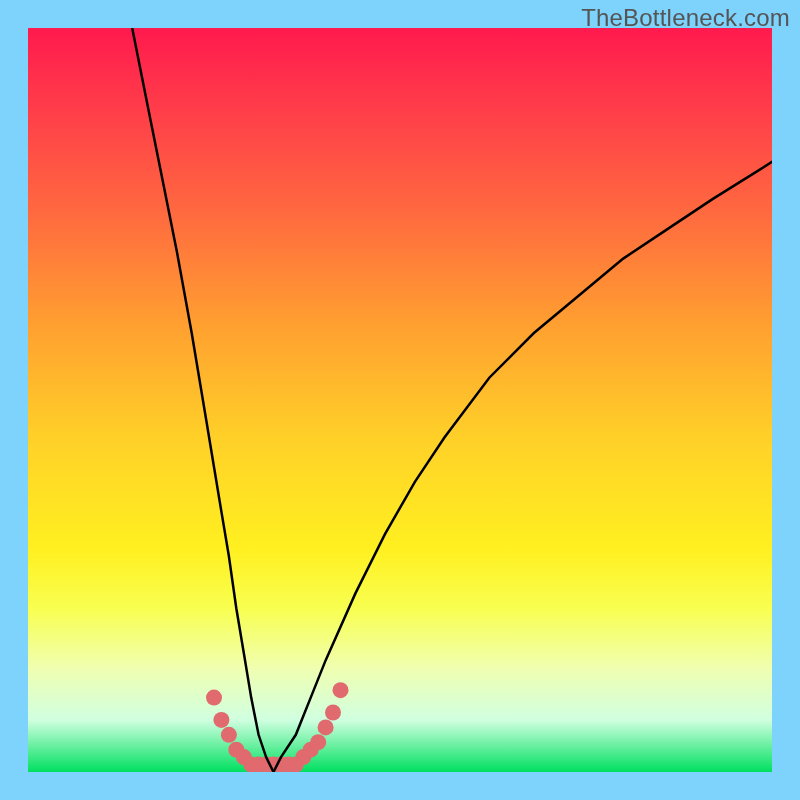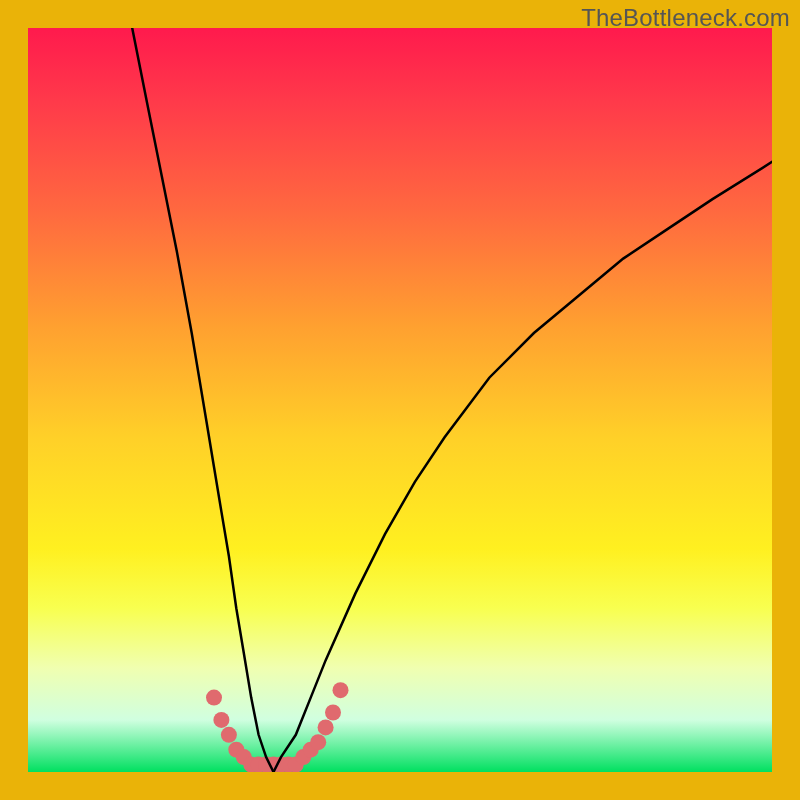--- a/index.html
+++ b/index.html
@@ -10,21 +10,21 @@
     overflow: hidden;
     background: #000;
     font-family: Arial, Helvetica, sans-serif;
   }
   .frame {
     position: absolute;
     top: 0;
     left: 0;
     width: 800px;
     height: 800px;
-    background: #eab308;
+    background: #7dd3fc;
     text-align: center;
   }
   .plot-area {
     position: absolute;
     top: 28px;
     left: 28px;
     width: 744px;
     height: 744px;
     background: linear-gradient(
       to bottom,

